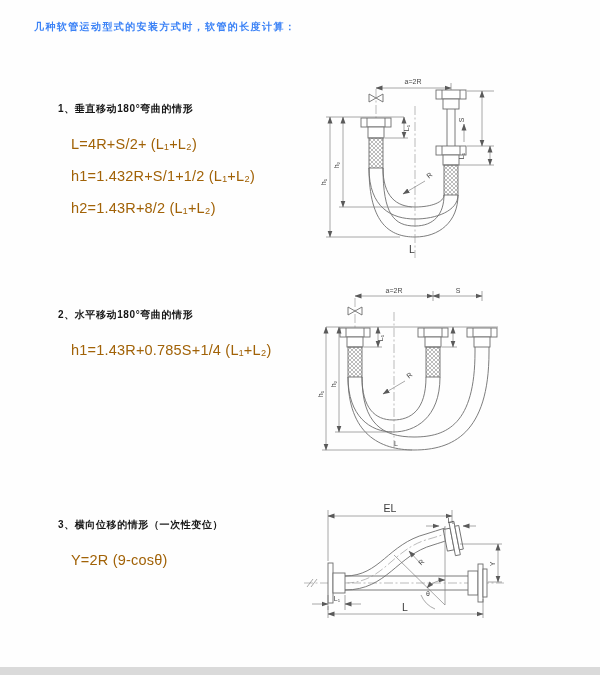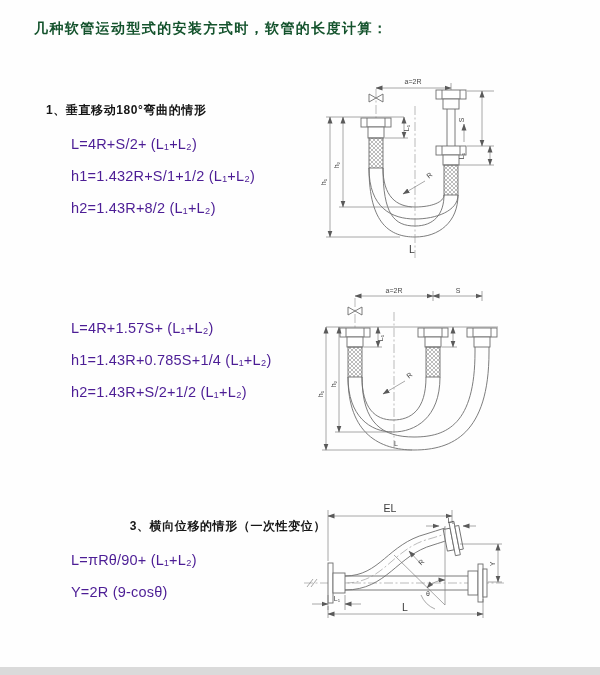--- a/index.html
+++ b/index.html
@@ -2,30 +2,30 @@
 <html><head>
 <meta charset="utf-8">
 <style>
   html,body{margin:0;padding:0;}
   body{
     width:600px;height:675px;position:relative;background:#fefefe;
     font-family:"Liberation Sans","DejaVu Sans",sans-serif;color:#1c1c1c;
     overflow:hidden;
   }
   .page-title{
-    position:absolute;left:34px;top:20px;font-size:14px;font-weight:bold;
-    letter-spacing:1.4px;white-space:nowrap;color:#14532d;
+    position:absolute;left:34px;top:20px;font-size:10px;font-weight:bold;
+    letter-spacing:1.4px;white-space:nowrap;color:#3b82f6;
   }
   .section{position:absolute;left:46px;width:280px;}
-  .sec-heading{font-size:12px;font-weight:bold;letter-spacing:0.6px;height:22px;color:#161616;white-space:nowrap;}
+  .sec-heading{font-size:10px;font-weight:bold;letter-spacing:0.6px;height:22px;color:#161616;white-space:nowrap;margin-left:12px;}
   .formulas{margin-top:4px;padding-left:25px;}
-  .formula{height:32px;display:flex;align-items:center;font-size:14.5px;letter-spacing:0.2px;color:#4c1d95;white-space:nowrap;}
+  .formula{height:32px;display:flex;align-items:center;font-size:14.5px;letter-spacing:0.2px;color:#a16207;white-space:nowrap;}
   #sec1{top:102px;}
   #sec2{top:308px;}
-  #sec3{top:518px;text-align:right;}
+  #sec3{top:518px;}
   .diag{position:absolute;}
   #d1{left:312px;top:70px;}
   #d2{left:312px;top:282px;}
   #d3{left:302px;top:498px;}
   .ln{fill:none;stroke:#6e6e6e;stroke-width:0.9;}
   .fit{fill:#fff;stroke:#6e6e6e;stroke-width:0.9;}
   .dim{fill:none;stroke:#7a7a7a;stroke-width:0.65;}
   .cl{fill:none;stroke:#8d8d8d;stroke-width:0.6;stroke-dasharray:9 2.5 2 2.5;}
   .braidfill{fill:url(#braidp);stroke:#6e6e6e;stroke-width:0.9;}
   text.dl{fill:#474747;font-size:7px;font-family:"Liberation Sans","DejaVu Sans",sans-serif;}
@@ -40,31 +40,29 @@
 <div class="section" id="sec1">
   <div class="sec-heading">1、垂直移动180°弯曲的情形</div>
   <div class="formulas">
     <div class="formula">L=4R+S/2+ (L₁+L₂)</div>
     <div class="formula">h1=1.432R+S/1+1/2 (L₁+L₂)</div>
     <div class="formula">h2=1.43R+8/2 (L₁+L₂)</div>
   </div>
 </div>
 
 <div class="section" id="sec2">
+  <div class="sec-heading">2、水平移动180°弯曲的情形</div>
   <div class="formulas">
-    <div class="formula">L=4R+1.57S+ (L₁+L₂)</div>
     <div class="formula">h1=1.43R+0.785S+1/4 (L₁+L₂)</div>
-    <div class="formula">h2=1.43R+S/2+1/2 (L₁+L₂)</div>
   </div>
 </div>
 
 <div class="section" id="sec3">
   <div class="sec-heading">3、横向位移的情形（一次性变位）</div>
   <div class="formulas">
-    <div class="formula">L=πRθ/90+ (L₁+L₂)</div>
     <div class="formula">Y=2R (9-cosθ)</div>
   </div>
 </div>
 
 <svg id="d1" class="diag" width="272" height="196" viewBox="0 0 272 196">
   <defs>
     <marker id="ar" orient="auto-start-reverse" markerUnits="userSpaceOnUse" markerWidth="7" markerHeight="6" refX="6.5" refY="2.5" viewBox="0 0 7 5">
       <path d="M0,0 L7,2.5 L0,5 Z" fill="#5a5a5a"></path>
     </marker>
     <pattern id="braidp" width="4" height="4" patternUnits="userSpaceOnUse">

